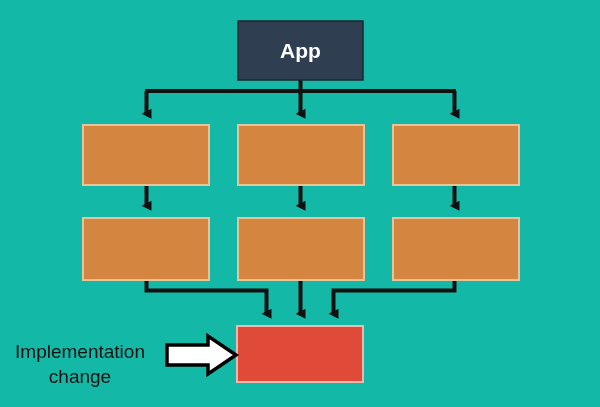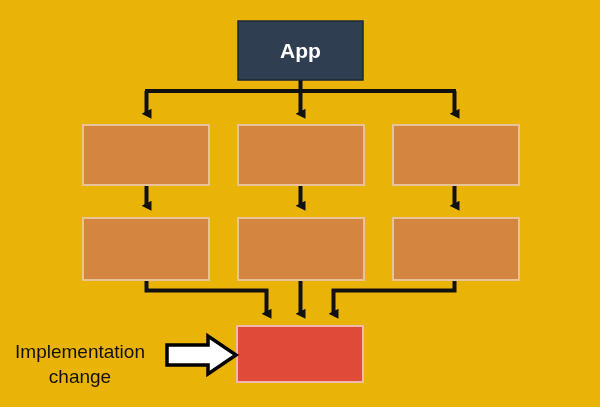--- a/index.html
+++ b/index.html
@@ -4,21 +4,21 @@
 <style>
   html, body {
     margin: 0;
     padding: 0;
     background: #ffffff;
   }
   #canvas {
     position: relative;
     width: 600px;
     height: 407px;
-    background: #eab308;
+    background: #14b8a6;
     overflow: hidden;
     font-family: "Liberation Sans", sans-serif;
   }
   #diagram-svg {
     position: absolute;
     left: 0;
     top: 0;
     width: 600px;
     height: 407px;
   }

